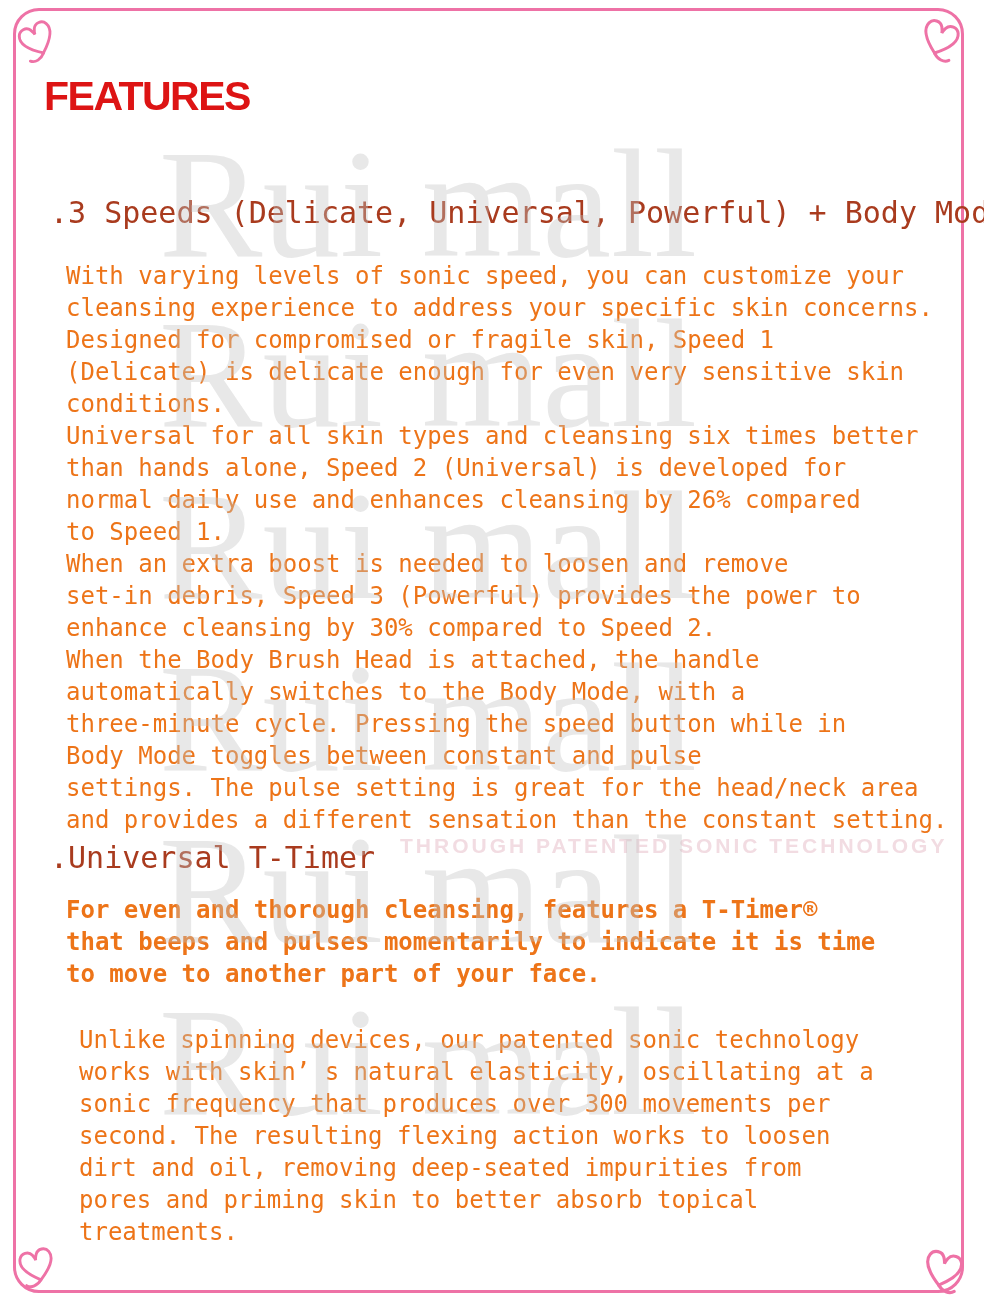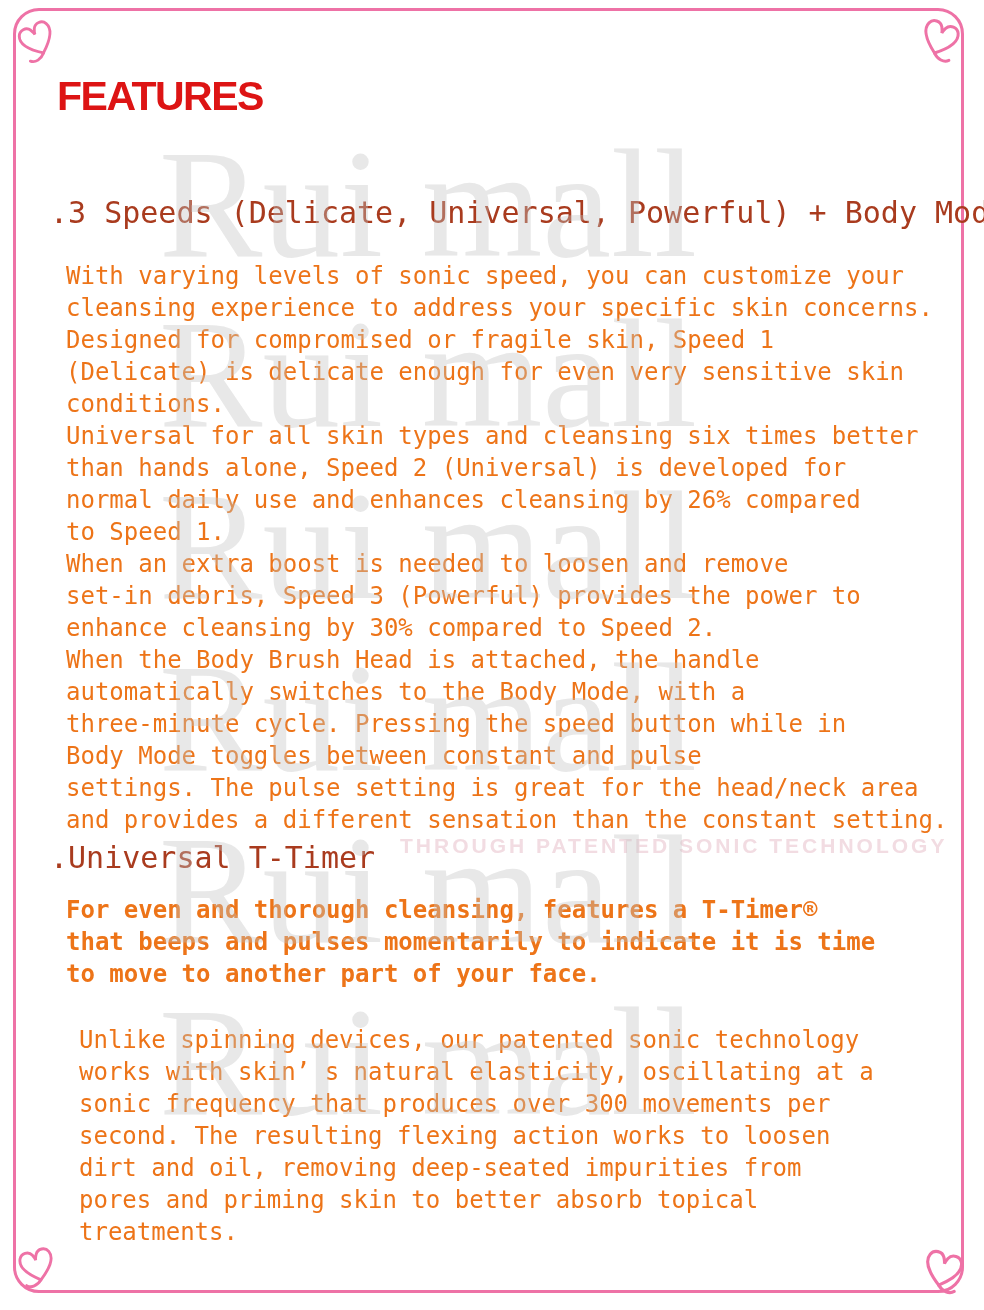--- a/index.html
+++ b/index.html
@@ -15,21 +15,21 @@
     width:951px;height:1285px;
     border:3px solid var(--border-pink,#ee72a6);
     border-radius:26px;
     box-sizing:border-box;
   }
   .heart{position:absolute;z-index:4;}
   .heart svg{display:block;}
   .heart path{fill:#ffffff;stroke:var(--border-pink,#ee72a6);stroke-width:3;stroke-linecap:round;}
   .heart .tail{fill:none;}
   .page-title{
-    position:absolute;left:57px;top:46px;
+    position:absolute;left:44px;top:46px;
     font-family:"Liberation Sans","DejaVu Sans",sans-serif;
     font-weight:700;font-size:41px;letter-spacing:-1.5px;
     color:var(--title-red,#dd1414);
     z-index:1;
   }
   .mono-block{
     position:absolute;
     white-space:pre-line;
     font-size:24px;line-height:32px;
     color:var(--body-orange,#ed7418);

